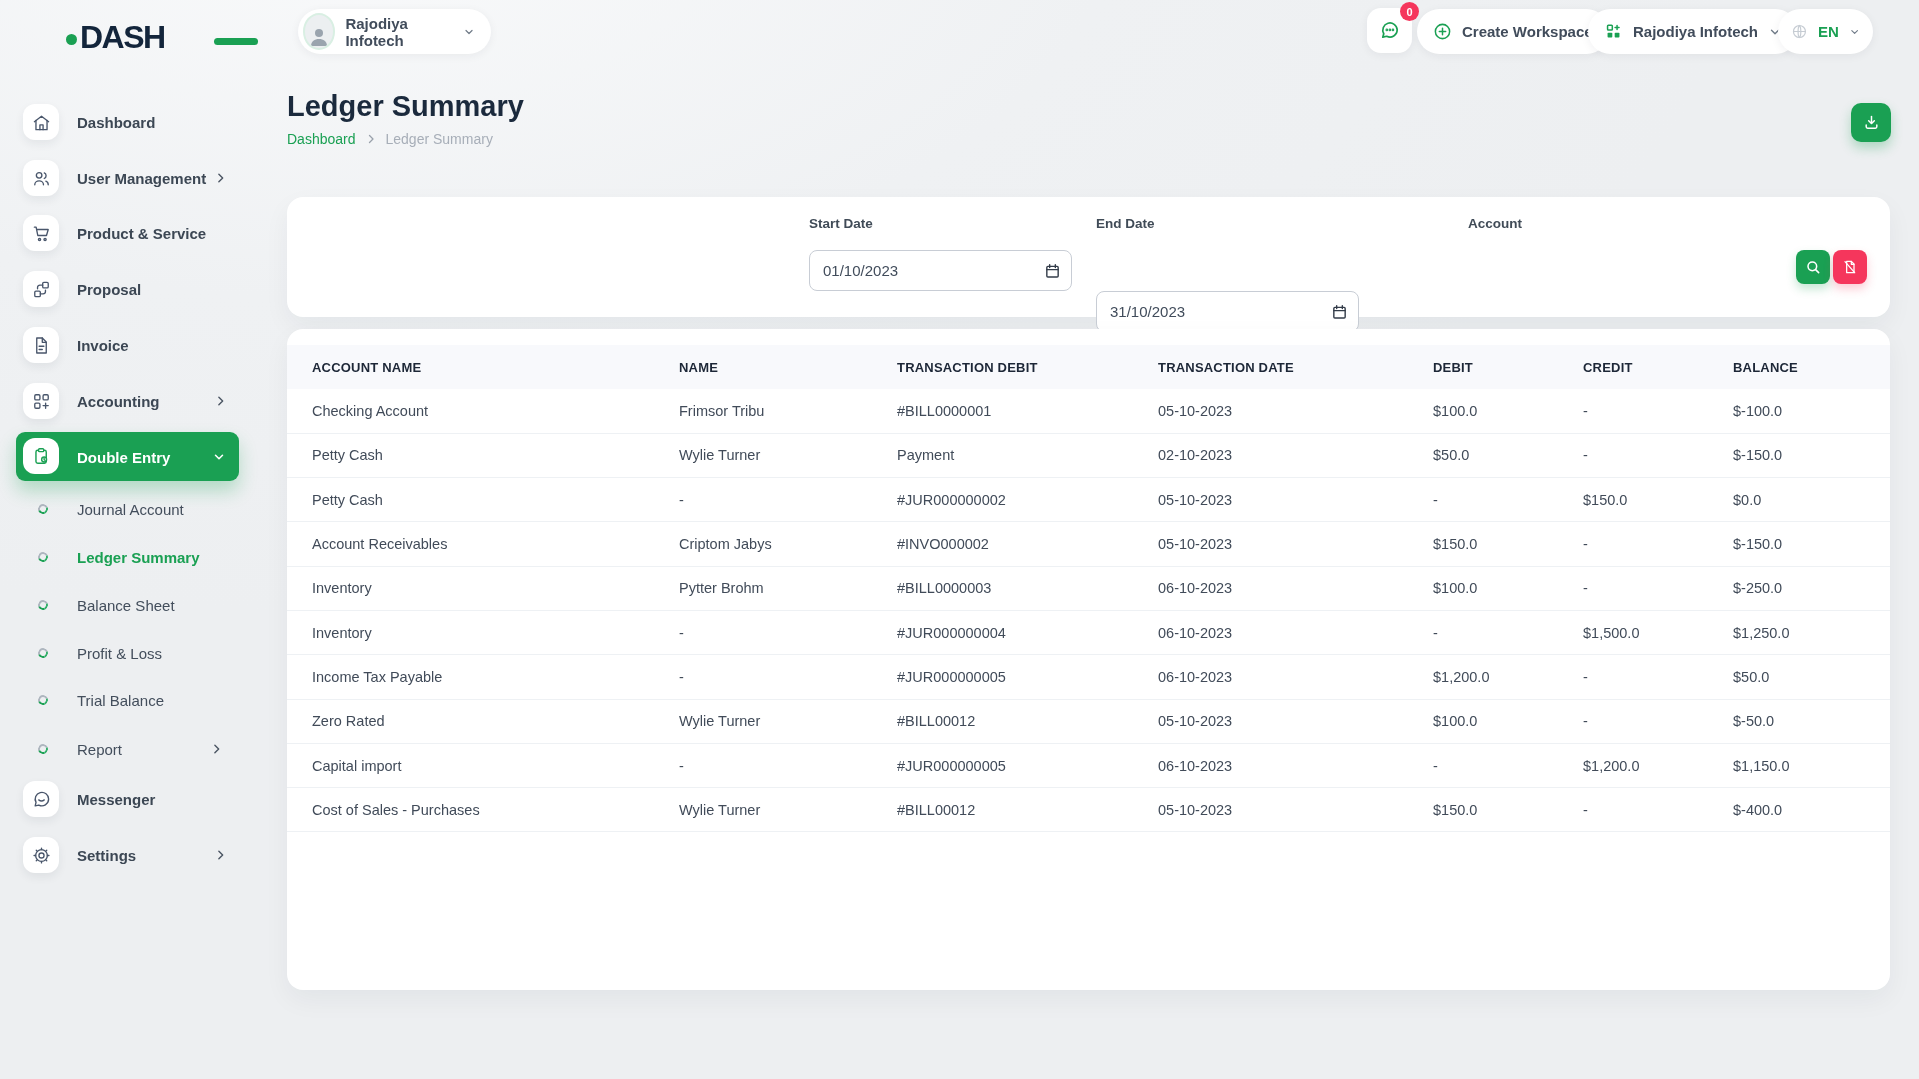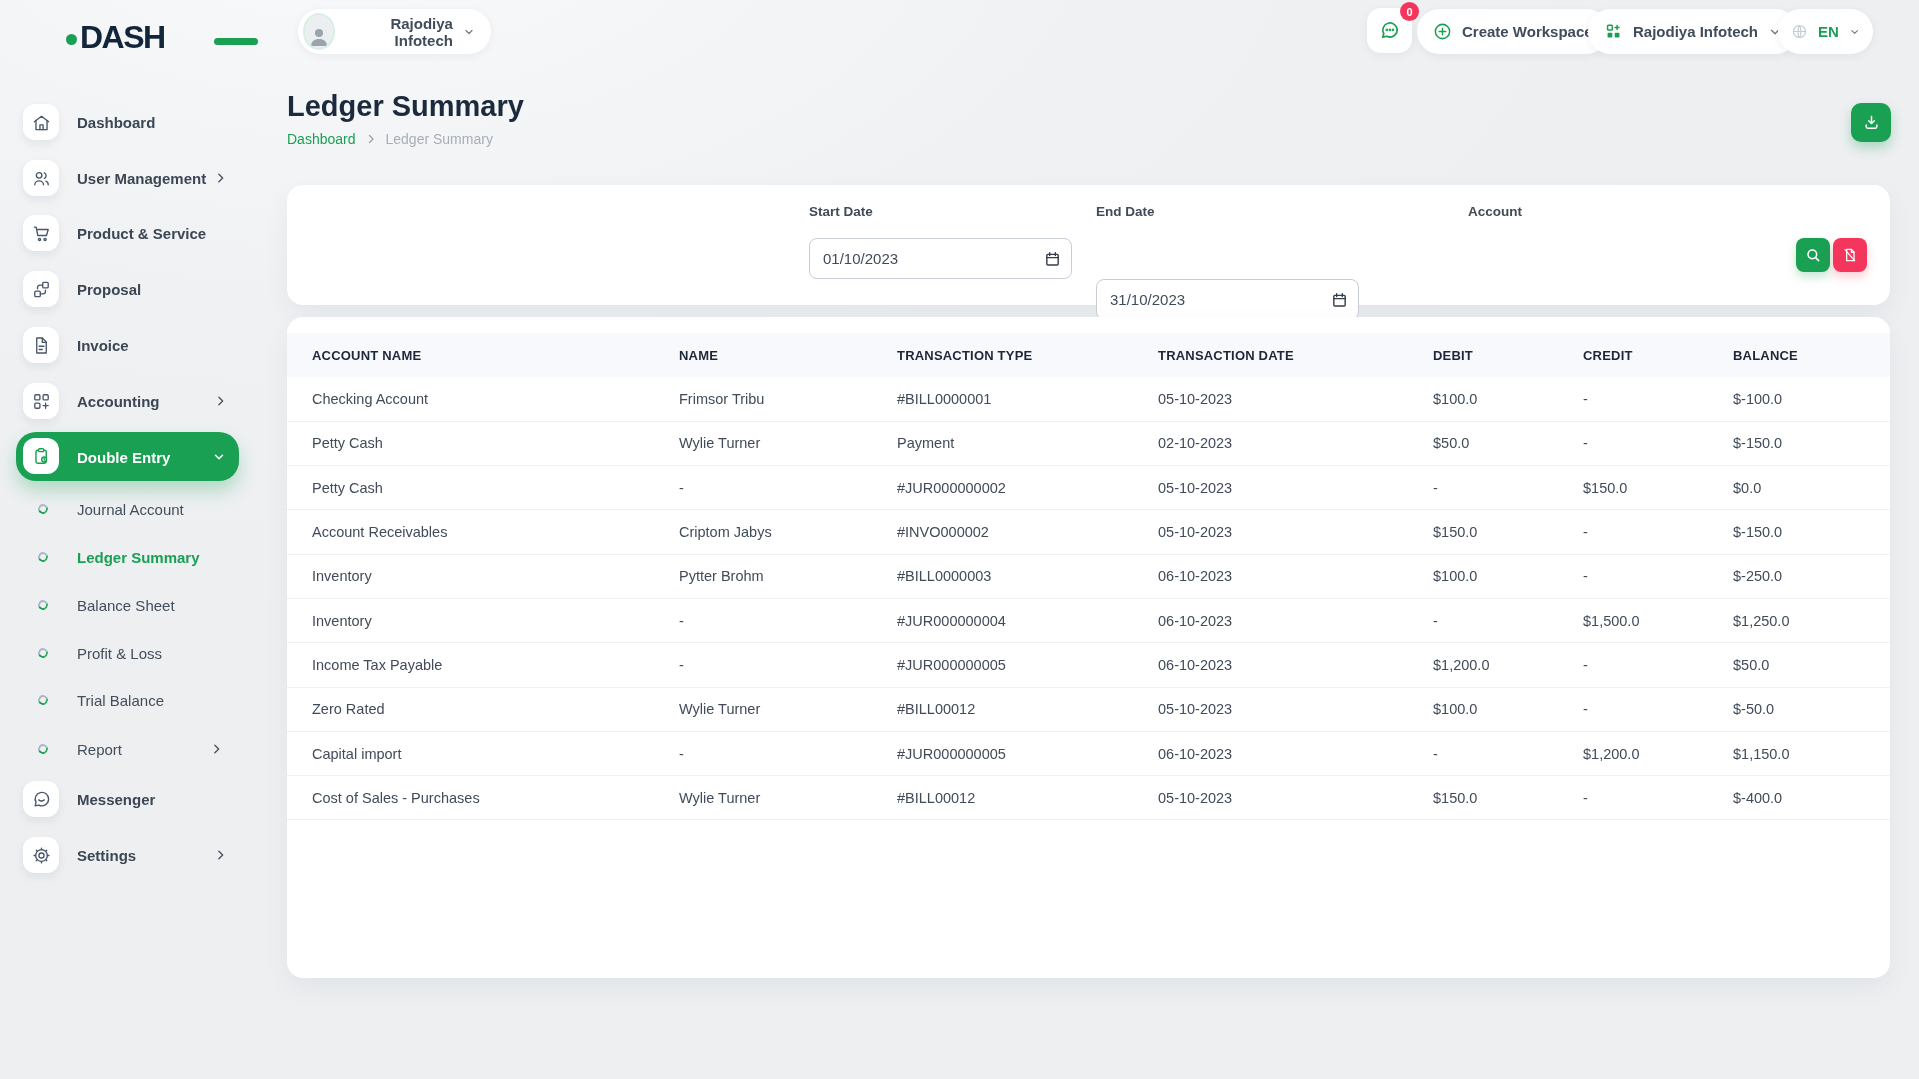--- a/index.html
+++ b/index.html
@@ -13,21 +13,21 @@
     background: radial-gradient(1400px 700px at 18% -8%, #f9fafb 0%, #eff1f3 55%, #edeff1 100%); }
 
   
   .logo { position:absolute; left:66px; top:18px; height:38px; display:flex; align-items:center; }
   .logo-dot { width:11px; height:11px; border-radius:50%; background:#1aa053; margin-right:3px; margin-top:4px; }
   .logo-text { font-size:32px; font-weight:800; letter-spacing:-1.5px; color:#13253b; position:relative; line-height:1;text-align:right; }
   .logo-bar { position:absolute; left:148px; top:20px; width:44px; height:7px; border-radius:4px; background:#1aa053; }
 
   .pill { position:absolute; height:45px; background:#fff; border-radius:23px;
     box-shadow:0 2px 10px rgba(30,41,59,.06); display:flex; align-items:center; gap:10px;
-    padding:0 16px; font-size:15px; font-weight:600; color:#414c5b; cursor:pointer;text-align:right; }
+    padding:0 16px; font-size:15px; font-weight:600; color:#414c5b; cursor:pointer; }
   .ws-user { left:298px; top:9px; padding-left:5px; width:193px; }
   .avatar { width:37px; height:37px; border-radius:50%; background:#eceff1; border:2px solid #d9efe3;
     display:flex; align-items:flex-end; justify-content:center; overflow:hidden; }
   .msg-btn { left:1367px; top:8px; width:45px; height:45px; border-radius:14px; background:#fff;
     position:absolute; box-shadow:0 2px 10px rgba(30,41,59,.06); display:flex; align-items:center; justify-content:center; cursor:pointer; }
   .badge { position:absolute; top:-6px; right:-7px; min-width:19px; height:19px; border-radius:10px;
     background:#f5365c; color:#fff; font-size:11px; font-weight:700; display:flex; align-items:center; justify-content:center; padding:0 5px; }
   .create-ws { left:1417px; top:9px; }
   .ws-menu { left:1588px; top:9px; }
   .lang { left:1778px; top:9px; width:95px; padding:0 13px; }
@@ -36,42 +36,42 @@
   
   .sidebar { position:absolute; left:0; top:70px; width:260px; height:1009px; }
   .nav-item { position:absolute; left:0; width:260px; height:56px; cursor:pointer; }
   .icon-box { position:absolute; left:23px; top:10px; width:36px; height:36px; background:#fff;
     border-radius:12px; box-shadow:0 4px 10px rgba(32,40,56,.07); display:flex; align-items:center; justify-content:center; }
   .nav-label { position:absolute; left:77px; top:50%; transform:translateY(-50%);
     font-size:15px; font-weight:600; color:#3c4754; white-space:nowrap; }
   .nav-chev { position:absolute; left:214px; top:50%; transform:translateY(-50%); display:flex; }
 
   .active-pill { position:absolute; left:16px; top:362px; width:223px; height:49px; background:#1aa053;
-    border-radius:20px; box-shadow:0 10px 18px rgba(26,160,83,.28); cursor:pointer; }
+    border-radius:9px; box-shadow:0 10px 18px rgba(26,160,83,.28); cursor:pointer; }
   .active-pill .icon-box { left:7px; top:6px; box-shadow:none; }
   .active-pill .nav-label { left:61px; color:#fff; font-weight:700; }
   .active-pill .nav-chev { left:196px; }
 
   .sub-item { position:absolute; left:0; width:260px; height:26px; cursor:pointer; }
   .bullet { position:absolute; left:38px; top:50%; margin-top:-5px; width:10px; height:10px; border-radius:50%;
     border:2px solid #aeb6bf; border-bottom-color:#1aa053; border-right-color:#35b06b; transform:rotate(25deg); }
   .sub-label { position:absolute; left:77px; top:50%; transform:translateY(-50%); font-size:15px; font-weight:500; color:#434e5c; white-space:nowrap; }
   .sub-item.active .sub-label { color:#1aa053; font-weight:700; }
   .sub-chev { position:absolute; left:210px; top:50%; transform:translateY(-50%); display:flex; }
 
   
   .page-title { position:absolute; left:287px; top:90px; font-size:29px; font-weight:700; color:#1b2a3d; }
   .breadcrumb { position:absolute; left:287px; top:131px; display:flex; align-items:center; gap:9px; font-size:14px; }
   .breadcrumb a { color:#1aa053; text-decoration:none; font-weight:500; cursor:pointer; }
   .breadcrumb .crumb-current { color:#a7aeb8; }
   .dl-btn { position:absolute; left:1851px; top:103px; width:40px; height:39px; border-radius:10px;
     background:#1aa053; box-shadow:0 6px 12px rgba(26,160,83,.3); display:flex; align-items:center; justify-content:center; cursor:pointer; }
 
   
-  .card { position:absolute; background:#fff; border-radius:16px; box-shadow:0 10px 26px rgba(25,33,50,.05); }
+  .card { position:absolute; background:#fff; border-radius:16px; box-shadow:0 10px 26px rgba(25,33,50,.05);margin-top:12px; }
   .filter-card { left:287px; top:185px; width:1603px; height:120px; }
   .f-label { position:absolute; top:19px; font-size:13.5px; font-weight:600; color:#404b57; }
   .f-field { position:absolute; top:53px; height:41px;border-radius:20px; }
   .date-field input, .select-box {
     width:100%; height:41px; border:1.5px solid #c8cdd5; border-radius:8px; background:#fff;
     font-family:inherit; font-size:15px; color:#414c5b; padding:0 40px 0 13px; outline:none; }
   .date-field, .select-box { position:relative; }
   .field-icon { position:absolute; right:11px; top:50%; transform:translateY(-50%); display:flex; pointer-events:none; }
   .select-box { display:flex; align-items:center; padding:0 40px 0 13px; cursor:pointer; }
   .sq-btn { position:absolute; top:53px; width:34px; height:34px; border-radius:8px; display:flex;
@@ -384,21 +384,21 @@
           <col style="width:261px">
         <col style="width:275px">
           <col style="width:150px">
           <col style="width:150px">
           <col style="width:182px">
       </colgroup>
       <thead>
         <tr>
           <th>ACCOUNT NAME</th>
           <th>NAME</th>
-          <th>TRANSACTION TYPE</th>
+          <th>TRANSACTION DEBIT</th>
           <th>TRANSACTION DATE</th>
           <th>DEBIT</th>
           <th>CREDIT</th>
           <th>BALANCE</th>
         </tr>
       </thead>
       <tbody id="ledger-body">
           <tr>
         <td>Checking Account</td>
         <td>Frimsor Tribu</td>

